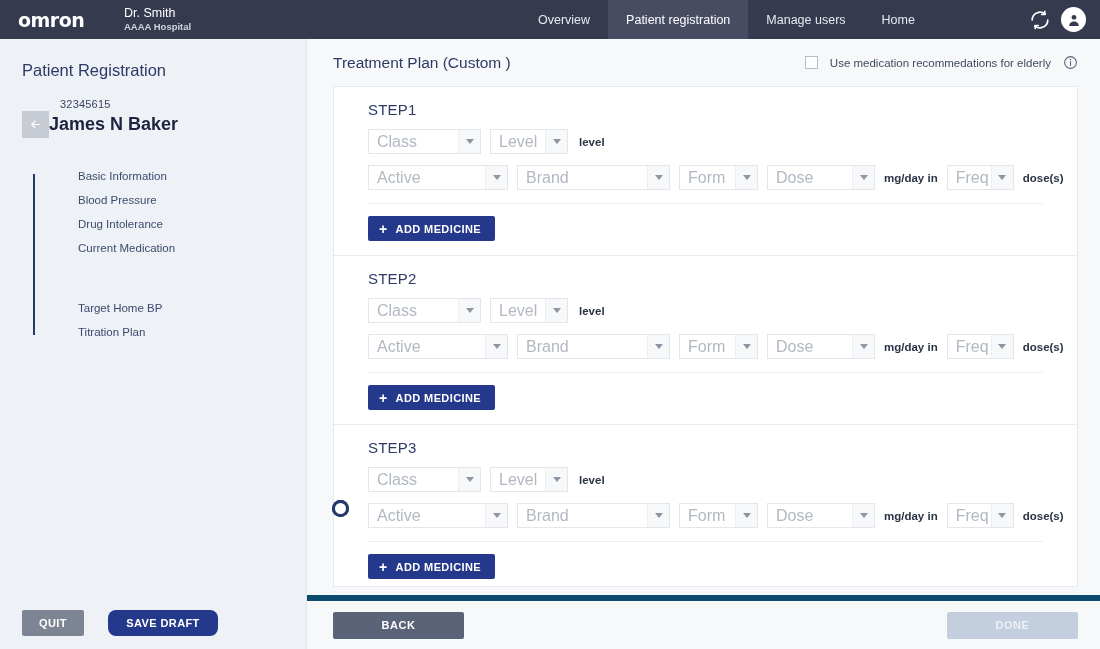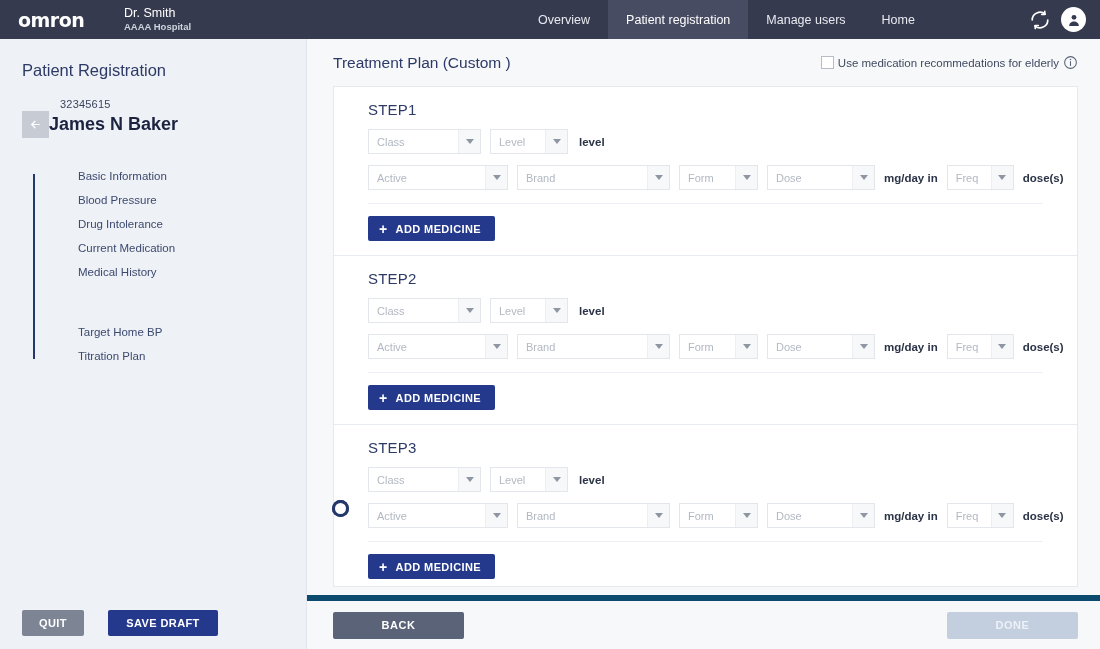--- a/index.html
+++ b/index.html
@@ -227,21 +227,21 @@
     letter-spacing: 0.4px;
     font-family: "Liberation Sans", sans-serif;
   }
   .btn-savedraft {
     width: 110px; height: 26px;
     background: #24388c;
     color: #ffffff;
     font-size: 11px;
     font-weight: bold;
     border: none;
-    border-radius: 2px;
+    border-radius: 8px;
     cursor: pointer;
     letter-spacing: 0.4px;
     font-family: "Liberation Sans", sans-serif;
   }
 
   
   .main {
     position: absolute;
     top: 39px; left: 307px;
     width: 793px;
@@ -256,21 +256,21 @@
     align-items: center;
     justify-content: space-between;
   }
   .main-title {
     font-size: 15.5px;
     color: #2d3a66;
   }
   .elderly-wrap {
     display: flex;
     align-items: center;
-    gap: 4px;
+    gap: 12px;
     cursor: pointer;
   }
   .checkbox {
     width: 13px; height: 13px;
     border: 1px solid #b6bcc8;
     background: #ffffff;
     flex: none;
     cursor: pointer;
   }
   .elderly-label {
@@ -316,21 +316,21 @@
     height: 25px;
     border: 1px solid #e3e6eb;
     background: #ffffff;
     display: flex;
     align-items: center;
     cursor: pointer;
     flex: none;
   }
   .select .ph {
     padding-left: 8px;
-    font-size: 11px;
+    font-size: 16px;
     color: #b2b8c2;
     white-space: nowrap;
     overflow: hidden;
   }
   .select .caret {
     position: absolute;
     right: 0; top: 0;
     width: 22px; height: 100%;
     background: #f7f8fa;
     border-left: 1px solid #eceef2;
@@ -493,23 +493,20 @@
       </div>
       <div class="tree-sub">
         <span>Blood Pressure</span>
       </div>
       <div class="tree-sub">
         <span>Drug Intolerance</span>
       </div>
       <div class="tree-sub">
         <span>Current Medication</span>
       </div>
-      <div class="tree-sub">
-        <span>Medical History</span>
-      </div>
 
       <div class="spacer-18"></div>
 
       <div class="tree-item main">
         <span class="tree-bullet">
           <span class="bullet-done">
             <svg width="10" height="10" viewBox="0 0 24 24" fill="none" stroke="#ffffff" stroke-width="3.4" stroke-linecap="round" stroke-linejoin="round">
               <path d="M4 12.5l5.5 5.5L20 6.5"></path>
             </svg>
           </span>

